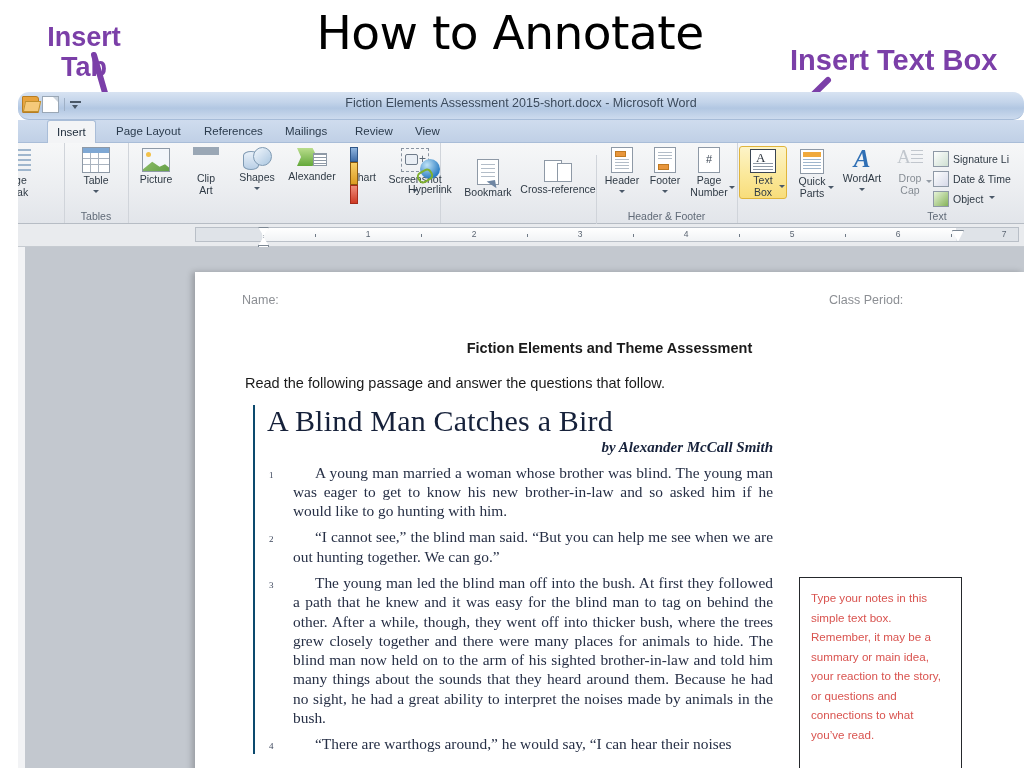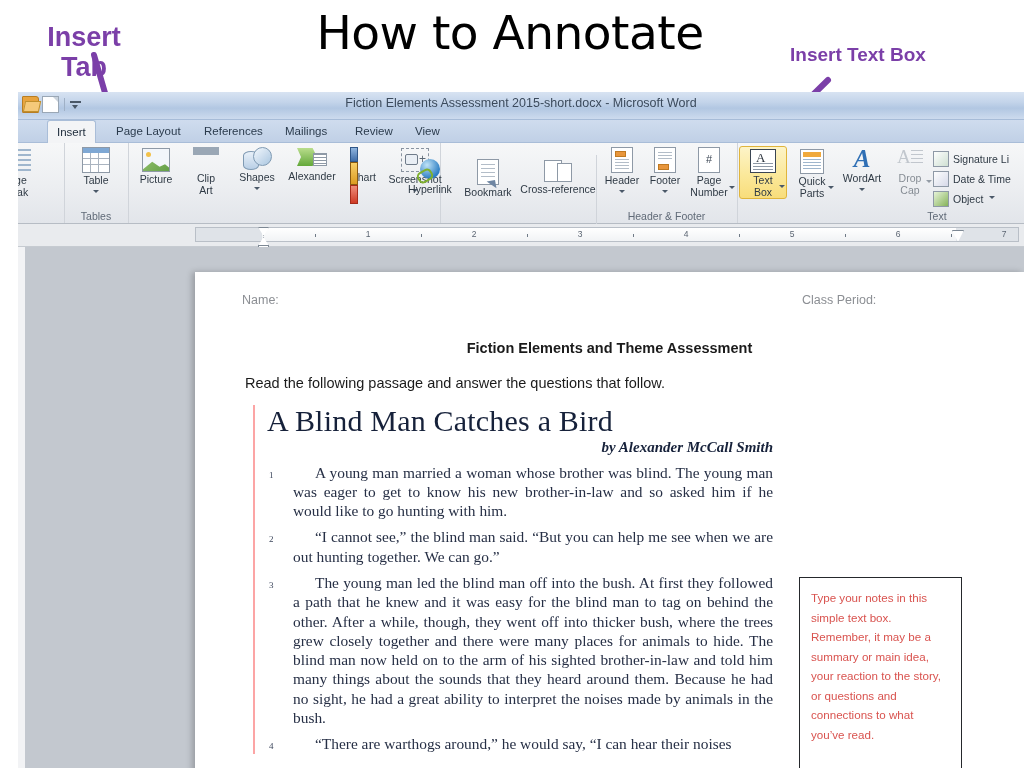--- a/index.html
+++ b/index.html
@@ -20,32 +20,33 @@
     letter-spacing:-0.5px;line-height:1.05;
     white-space:nowrap;
   }
   .annot{
     position:absolute;
     font-family:"Liberation Sans", sans-serif;
     font-weight:bold;color:#7b3fa8;
     line-height:1.12;
   }
   #annot-insert-tab{left:24px;top:22px;width:120px;text-align:center;font-size:27px;}
-  #annot-insert-textbox{left:790px;top:44px;font-size:19px;white-space:nowrap;}
+  #annot-insert-textbox{left:790px;top:44px;font-size:29px;white-space:nowrap;}
   .arrow-svg{position:absolute;overflow:visible;}
 
   
   .word-window{
     position:absolute;left:18px;top:92px;width:1006px;height:676px;
     overflow:hidden;
   }
   .titlebar{
     position:relative;height:27px;width:100%;
     background:linear-gradient(180deg,#d8e3f2 0%,#c3d4ea 38%,#b2c7e2 60%,#cddbee 100%);
     border-bottom:1px solid #a7bcd8;
+    border-radius:11px;
   }
   .title-text{
     position:absolute;left:0;right:0;top:4px;text-align:center;
     font-size:12.5px;color:#3b4a5c;white-space:nowrap;
   }
   .qat{position:absolute;left:4px;top:4px;display:flex;align-items:center;gap:3px;}
   .qat-ico{width:15px;height:15px;position:relative;display:inline-block;}
   .ico-open{background:#e8a33d;border:1px solid #b87d22;border-radius:1px 3px 1px 1px;}
   .ico-open:after{content:"";position:absolute;left:1px;top:4px;right:-2px;bottom:0;background:#f5c97a;border:1px solid #c08f2c;transform:skewX(-12deg);}
   .ico-new{background:#fff;border:1px solid #9aa7b5;}
@@ -172,25 +173,25 @@
 
   
   .canvas{position:relative;width:100%;height:523px;background:#c3c8cf;overflow:hidden;}
   .canvas .leftstrip{position:absolute;left:0;top:0;width:7px;bottom:0;background:#f2f3f5;}
   .page{
     position:absolute;left:177px;top:25px;width:829px;height:520px;
     background:#fff;box-shadow:-3px 0 6px rgba(0,0,0,.22);
   }
   .doc-name,.doc-class{position:absolute;top:21px;font-size:12.5px;color:#8c8f94;}
   .doc-name{left:47px;}
-  .doc-class{left:607px;text-align:right;}
+  .doc-class{left:634px;text-align:right;}
   .doc-h1{position:absolute;left:0;right:0;top:68px;text-align:center;font-size:14.5px;font-weight:bold;color:#1b1b1b;}
   .doc-instr{position:absolute;left:50px;top:103px;font-size:14.5px;color:#1b1b1b;}
 
-  .excerpt{position:absolute;left:58px;top:133px;width:506px;border-left:2px solid #fca5a5;padding-left:12px;}
+  .excerpt{position:absolute;left:58px;top:133px;width:506px;border-left:2px solid #0c4a6e;padding-left:12px;}
   .ex-title{font-family:"Liberation Serif",serif;font-size:30px;color:#16213a;letter-spacing:.2px;line-height:1.05;}
   .ex-author{font-family:"Liberation Serif",serif;font-style:italic;font-weight:bold;font-size:15px;color:#16213a;text-align:right;margin-top:2px;}
   .para{position:relative;font-family:"Liberation Serif",serif;font-size:15.4px;line-height:19.3px;color:#262f45;margin-top:7px;padding-left:26px;text-align:justify;}
   .para .num{position:absolute;left:2px;top:3px;font-size:9px;color:#3c465c;font-family:"Liberation Serif",serif;}
   .para .ind{display:inline-block;width:22px;}
 
   .textbox{
     position:absolute;left:604px;top:305px;width:163px;height:202px;
     background:#fff;border:1.5px solid #25282c;box-sizing:border-box;
     padding:10px 11px;

